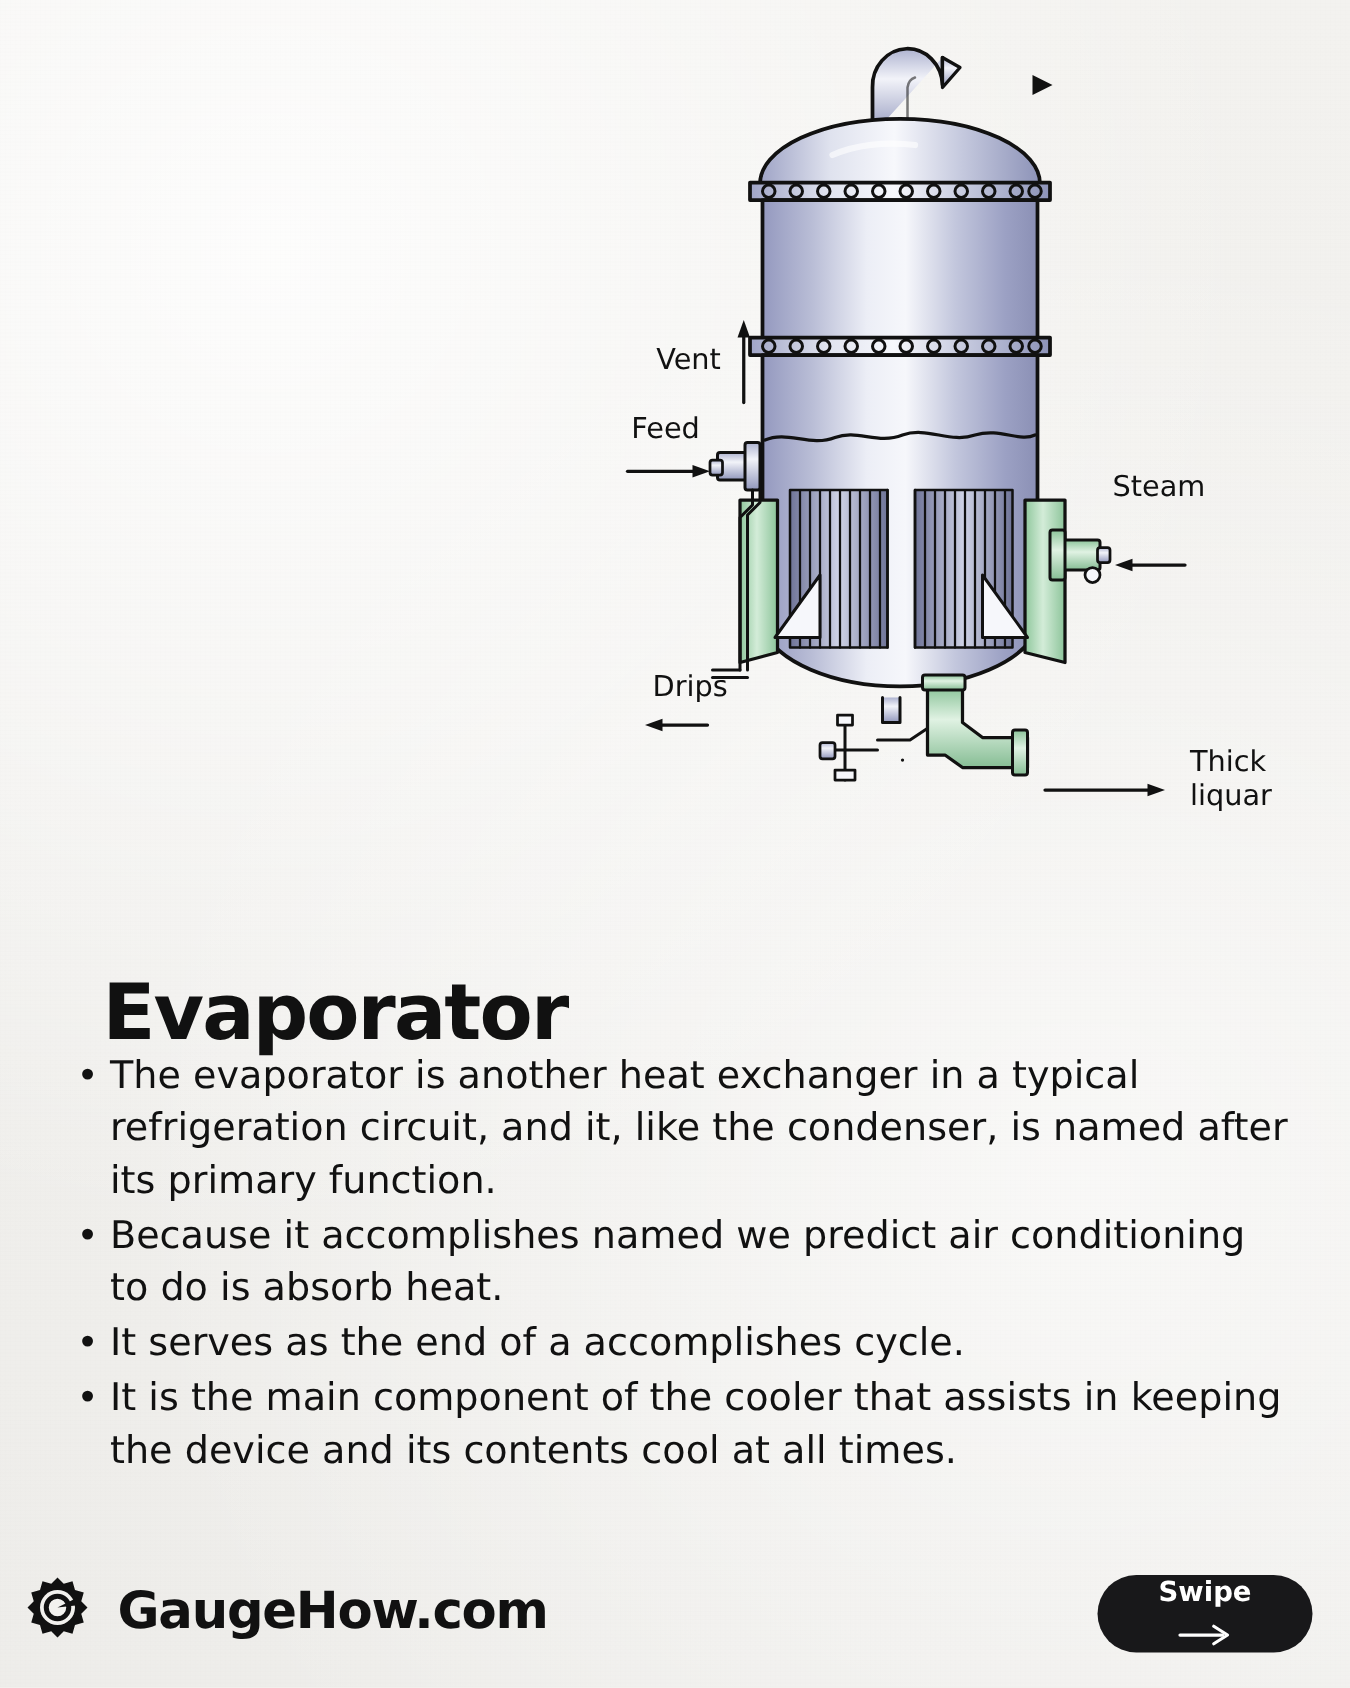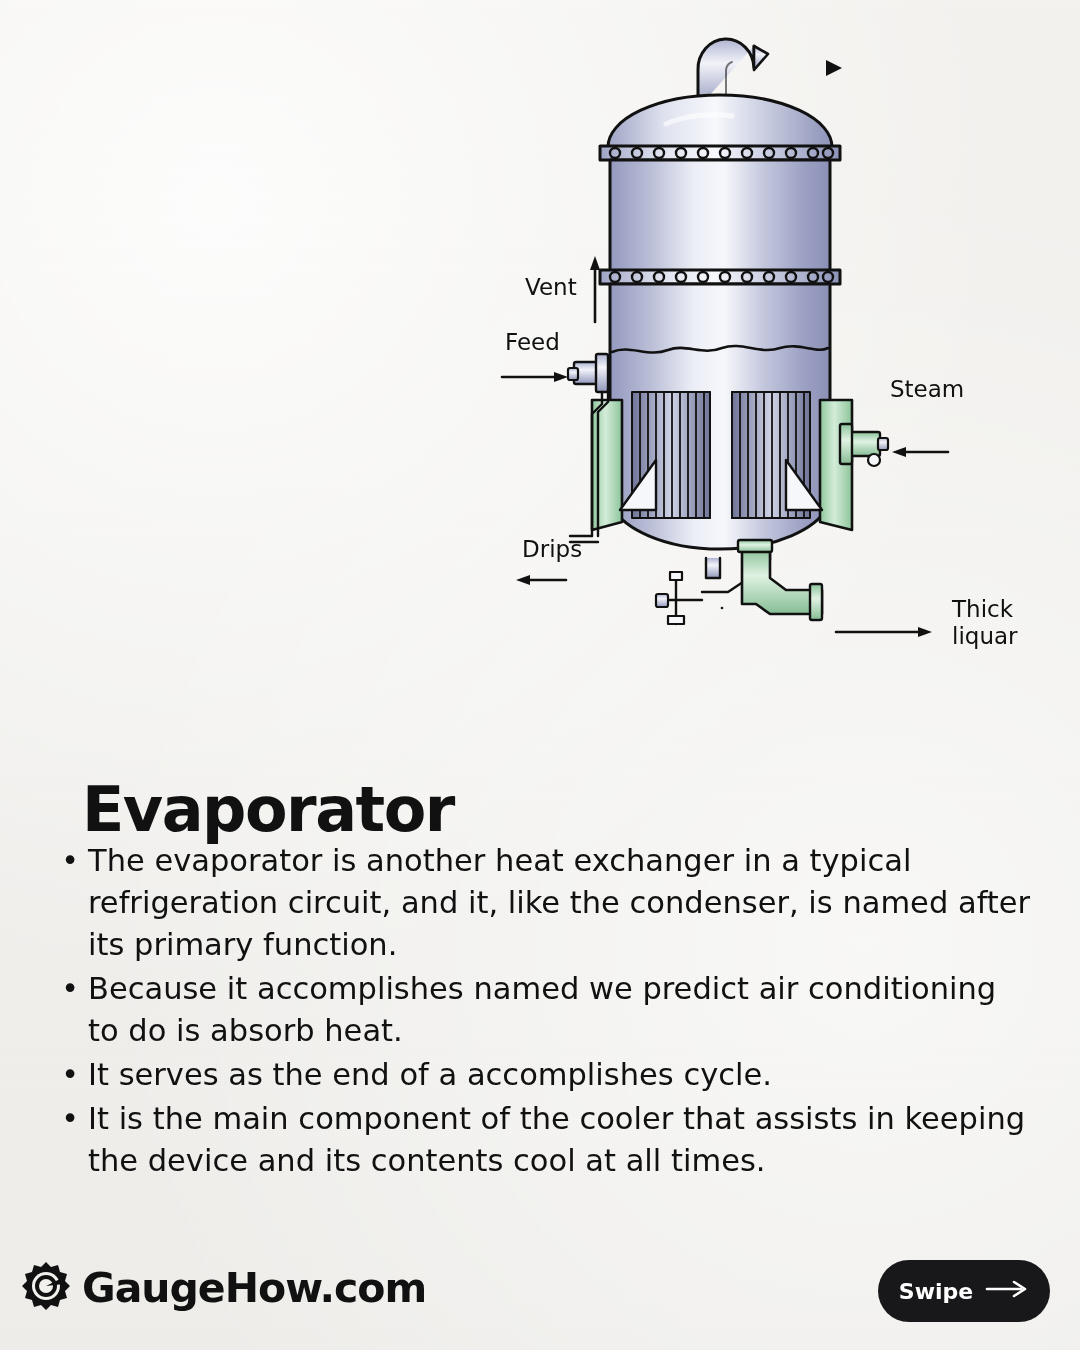--- a/index.html
+++ b/index.html
@@ -81,21 +81,21 @@
     color: #111111;
   }
 
   
   .footer-logo {
     position: absolute;
     left: 18px;
     bottom: 32px;
     display: flex;
     align-items: center;
-    gap: 8px;
+    gap: 20px;
   }
   .footer-logo .brand {
     font-size: 41px;
     font-weight: bold;
     color: #111;
     letter-spacing: -1px;
     line-height: 1;
   }
   .footer-logo .brand .tld {
     font-weight: bold;
@@ -105,20 +105,21 @@
     right: 30px;
     bottom: 28px;
     width: 172px;
     height: 62px;
     background: #18181a;
     border-radius: 32px;
     display: flex;
     align-items: center;
     justify-content: center;
     gap: 12px;
+    flex-direction: column;
   }
   .swipe .label {
     color: #ffffff;
     font-size: 22px;
     font-weight: bold;
   }
   .swipe .arrow {
     display: inline-block;
     color: #fff;
   }

